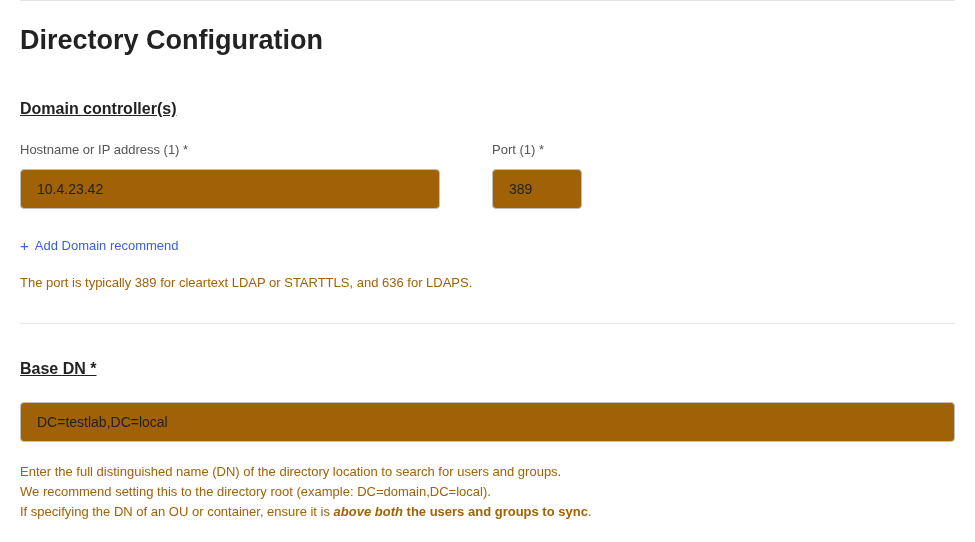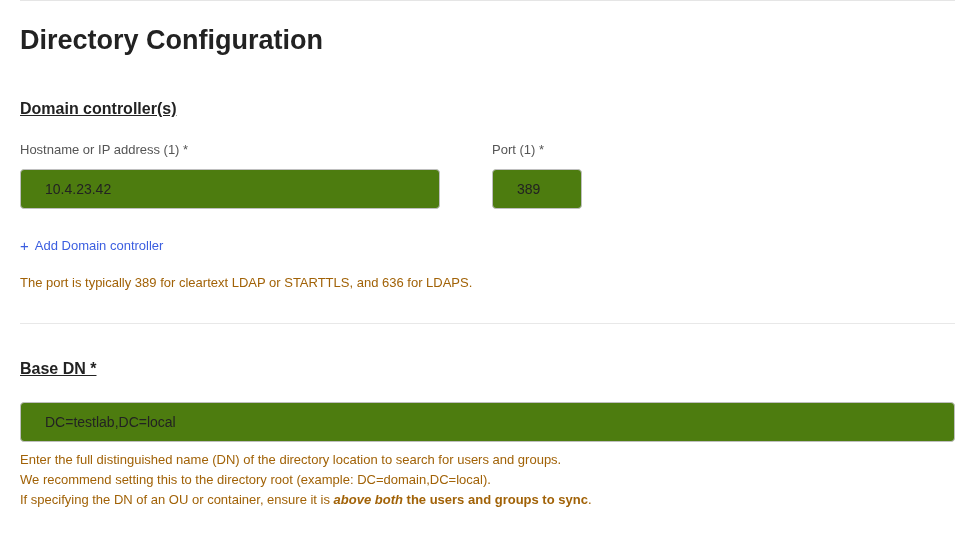--- a/index.html
+++ b/index.html
@@ -29,36 +29,36 @@
       text-decoration: underline;
     }
     .row {
       display: flex;
       gap: 52px;
       align-items: flex-end;
       margin-bottom: 28px;
     }
     .field-hostname { flex: 0 0 420px; }
     .field-port { flex: 0 0 90px; }
-    .field-basedn { flex: 0 0 420px; margin-bottom: 8px; }
+    .field-basedn { flex: 0 0 420px; margin-bottom: 20px; }
     .field label {
       display: block;
       font-size: 13px;
       color: #555;
       margin-bottom: 12px;
       font-weight: 400;
     }
     .field input {
       width: 100%;
-      padding: 11px 24px;
+      padding: 11px 16px;
       font-size: 14px;
       border: 1px solid #bfbfbf;
       border-radius: 4px;
       color: #222;
-      background: #4d7c0f;
+      background: #a16207;
     }
     .add-link {
       display: inline-flex;
       align-items: center;
       gap: 6px;
       color: #3b5ee0;
       font-size: 13px;
       cursor: pointer;
       margin-bottom: 20px;
       user-select: none;
@@ -103,21 +103,21 @@
     <input type="text" value="10.4.23.42" style="">
   </div>
   <div class="field field-port">
     <label>Port (1) *</label>
     <input type="text" value="389" style="">
   </div>
 </div>
 
 <div class="add-link">
   <span class="plus">+</span>
-  <span>Add Domain controller</span>
+  <span>Add Domain recommend</span>
 </div>
 
 <p class="help-text">The port is typically 389 for cleartext LDAP or STARTTLS, and 636 for LDAPS.</p>
 
 <div class="section-divider"></div>
 
 <h3 class="section-header">Base DN *</h3>
 
 <div class="field field-basedn">
   <input type="text" value="DC=testlab,DC=local" style="">

